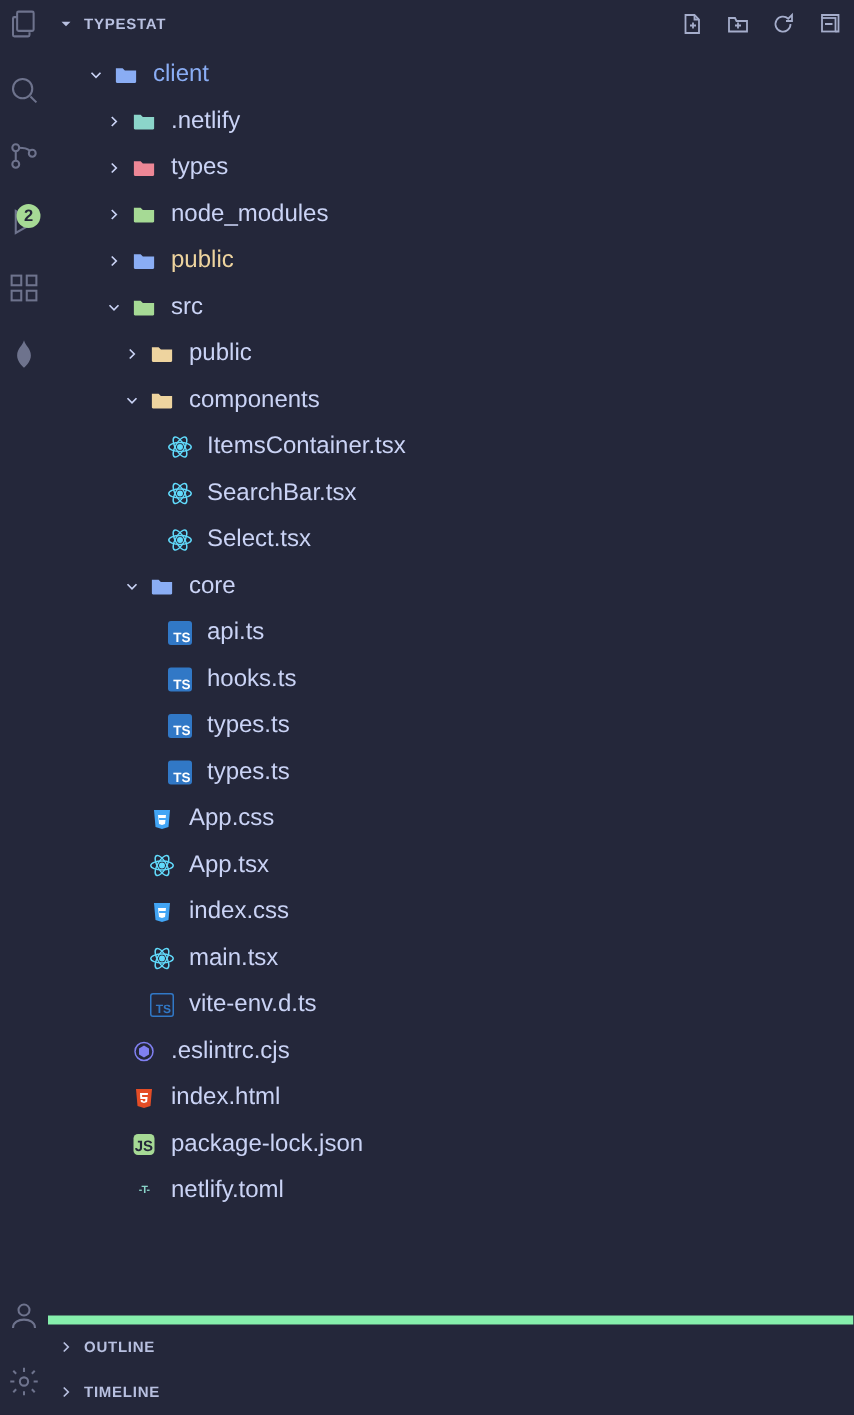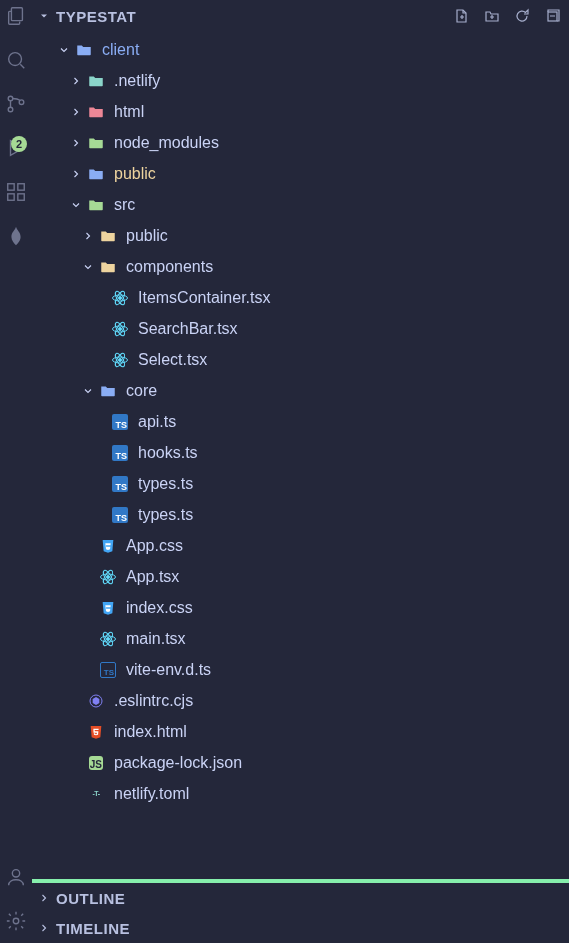--- a/index.html
+++ b/index.html
@@ -61,21 +61,21 @@
     display: flex;
     flex-direction: column;
     overflow: hidden;
   }
   .section-header {
     display: flex;
     align-items: center;
     height: 32px;
     padding: 0 8px 0 4px;
     gap: 4px;
-    font-size: 15px;
+    font-size: 10px;
     font-weight: 700;
     letter-spacing: 0.5px;
     color: #b8c0e0;
     cursor: pointer;
     user-select: none;
     text-align: center;
   }
   .section-header.collapsed .chev { transform: rotate(-90deg); }
   .section-actions {
     margin-left: auto;
@@ -122,21 +122,21 @@
   .folder-teal svg path.base { fill: #8bd5ca; }
   .folder-red svg path.base { fill: #ed8796; }
   .folder-green svg path.base { fill: #a6da95; }
   .folder-yellow svg path.base { fill: #eed49f; }
   .ts-icon { background: #3178c6; color: #fff; font-size: 9px; font-weight: 700; width: 16px; height: 16px; display: inline-flex; align-items: flex-end; justify-content: flex-end; padding: 0 1px 0px 0; border-radius: 2px; }
   .ts-d-icon { background: transparent; border: 1.5px solid #3178c6; color: #3178c6; font-size: 8px; font-weight: 700; width: 16px; height: 16px; display: inline-flex; align-items: flex-end; justify-content: flex-end; padding: 0 1px 0 0; border-radius: 2px; }
   .toml-icon { color: #8bd5ca; font-size: 7px; font-weight: 700; letter-spacing: -0.5px;}
   .js-icon { background: #a6da95; color: #24273a; font-size: 10px; font-weight: 700; width: 14px; height: 14px; border-radius: 3px; display: inline-flex; align-items: flex-end; justify-content: flex-end; padding: 0 1px; }
   .indent { display: inline-block; }
   .bottom-sections {
-    border-top: 4px solid #86efac;
+    border-top: 6px solid #86efac;
   }
   .bottom-sections .section-header { height: 30px; }
 </style>
 </head>
 <body>
 
 <div class="activity-bar">
   <div class="activity-icon">
     <svg viewBox="0 0 24 24" fill="none" stroke="currentColor" stroke-width="1.5">
         <rect x="7" y="3" width="12" height="14" rx="1"></rect>
@@ -262,21 +262,21 @@
         <span class="twisty closed">
           <svg width="12" height="12" viewBox="0 0 16 16" fill="none" stroke="currentColor" stroke-width="1.5">
             <path d="M4 6l4 4 4-4"></path>
           </svg>
         </span>
         <span class="icon folder-red">
           <svg width="18" height="18" viewBox="0 0 24 24">
             <path class="base" d="M3 6h6l2 2h10v10a1 1 0 0 1-1 1H4a1 1 0 0 1-1-1z"></path>
           </svg>
         </span>
-        <span class="label">html</span>
+        <span class="label">types</span>
       </div>
       <div class="tree-row">
         <span class="indent" style="width: 36px;"></span>
         <span class="twisty closed">
           <svg width="12" height="12" viewBox="0 0 16 16" fill="none" stroke="currentColor" stroke-width="1.5">
             <path d="M4 6l4 4 4-4"></path>
           </svg>
         </span>
         <span class="icon folder-green">
           <svg width="18" height="18" viewBox="0 0 24 24">

